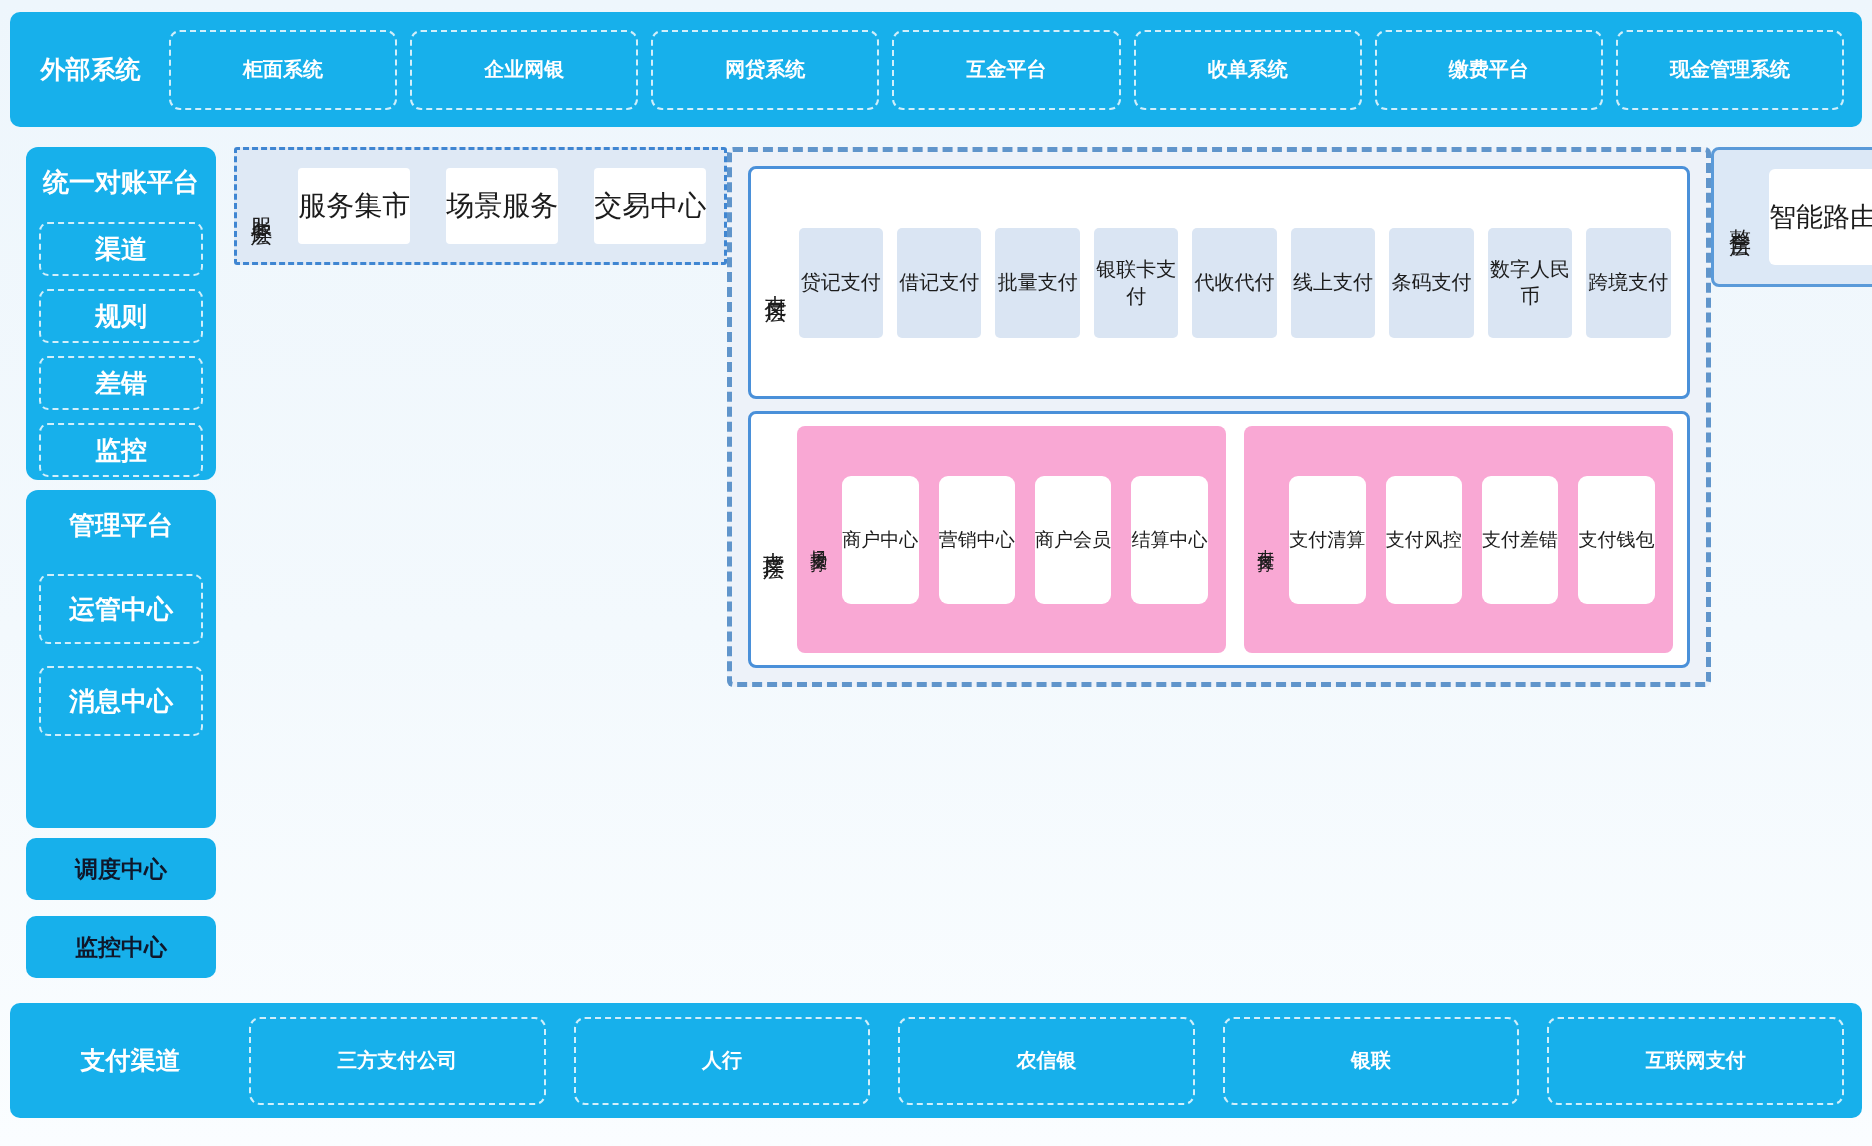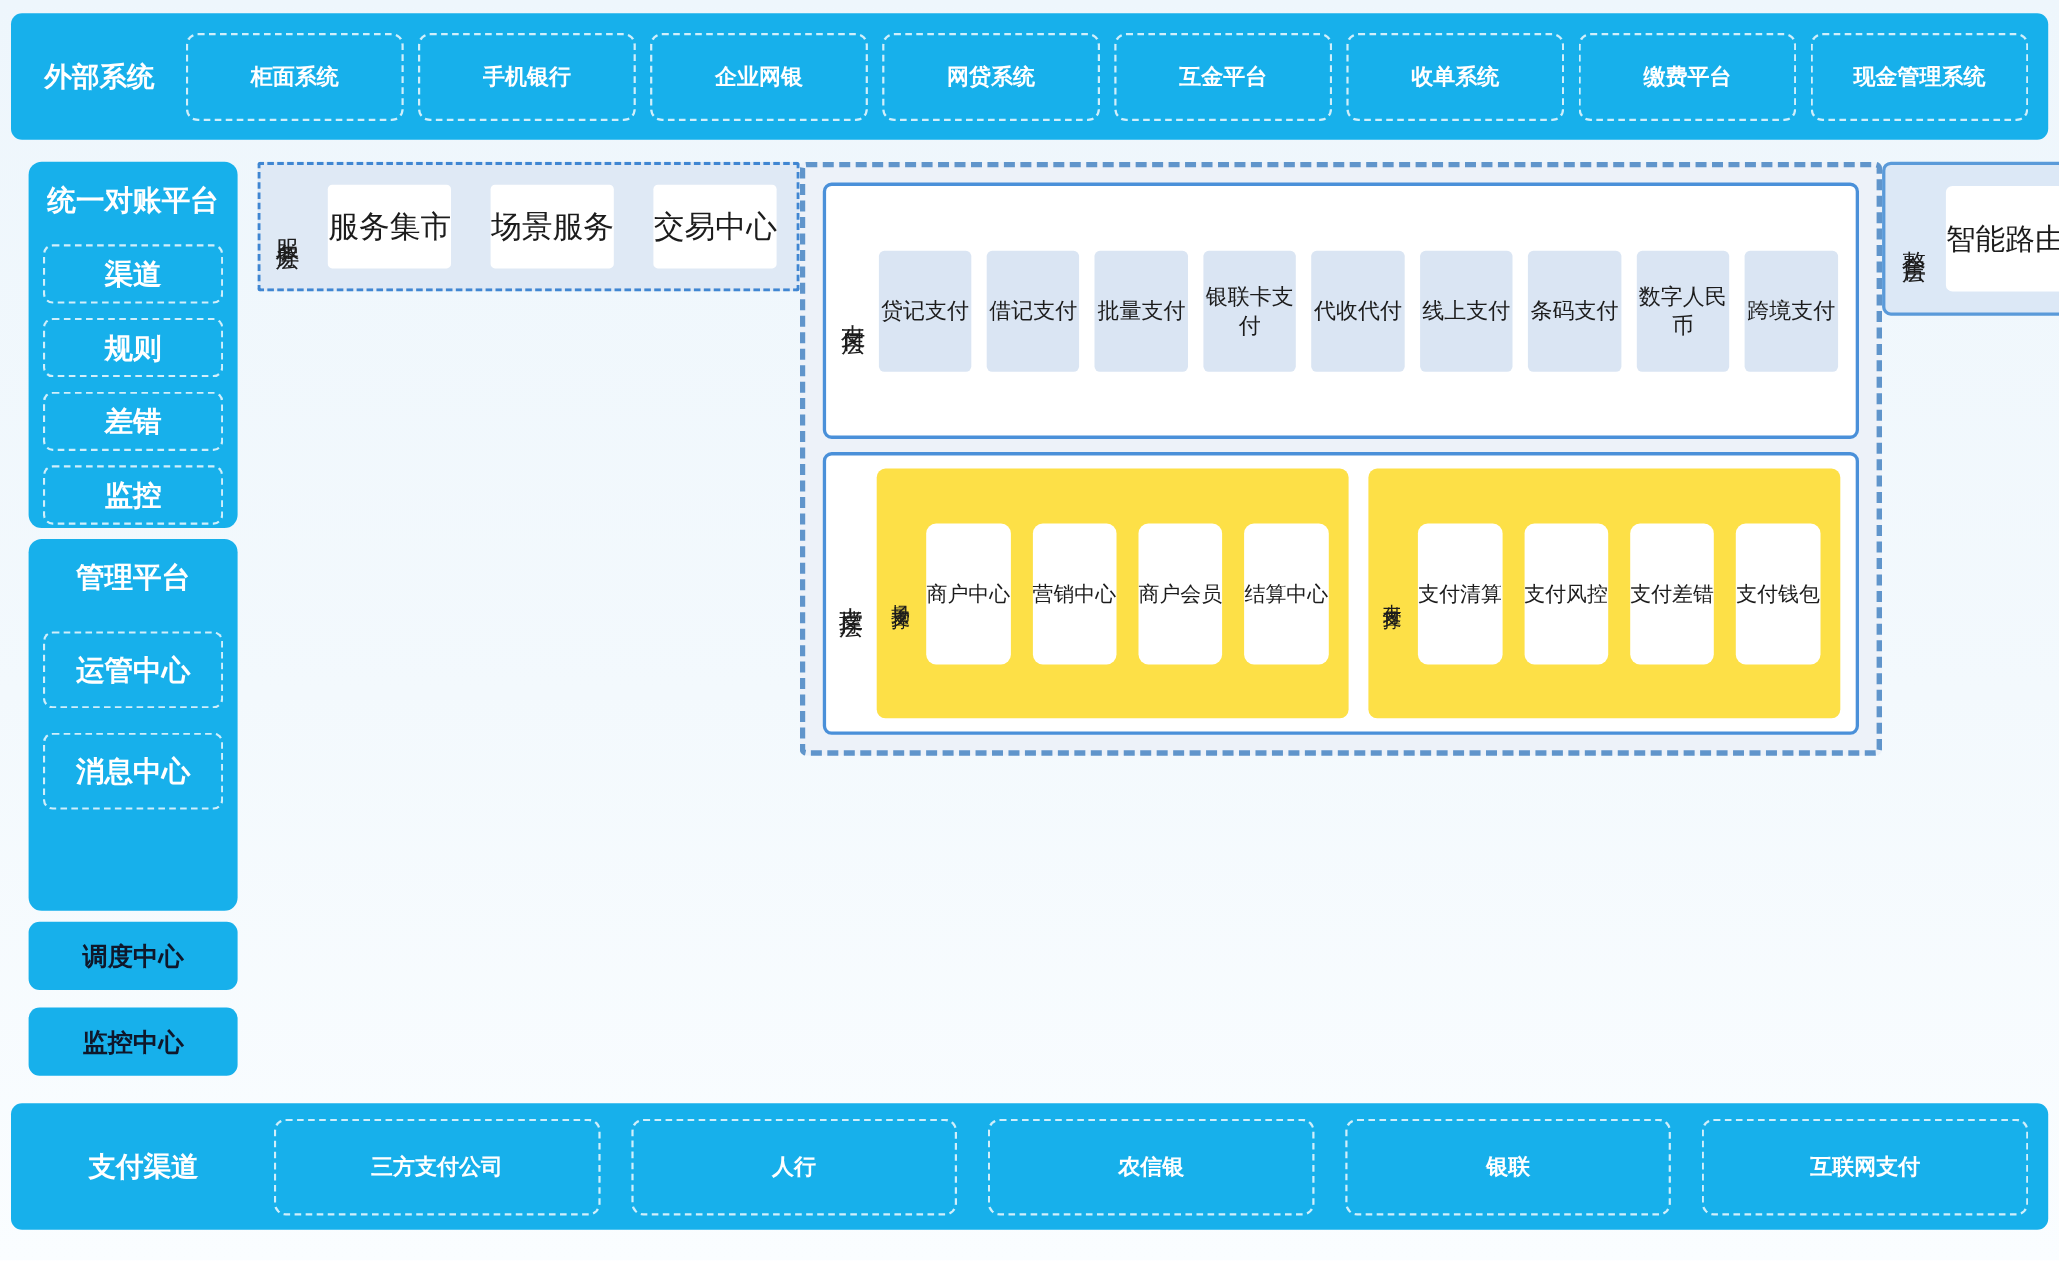--- a/index.html
+++ b/index.html
@@ -108,21 +108,21 @@
   .panel.payment { gap: 10px; padding: 0 16px 0 12px; }
   .panel.payment .row { flex: 1; display: flex; gap: 14px; height: 110px; }
   .blue-box {
     background: #dae5f3; border-radius: 5px;
     flex: 1; display: flex; align-items: center; justify-content: center;
     font-size: 20px; color: #1c1c1c; text-align: center;
   }
   .panel.support { gap: 10px; padding: 12px 14px 12px 10px; }
   .groups { flex: 1; display: flex; gap: 18px; height: 100%; }
   .group {
-    background: #fde047; border-radius: 8px; flex: 1;
+    background: #f9a8d4; border-radius: 8px; flex: 1;
     display: flex; align-items: center; gap: 14px;
     padding: 0 18px 0 12px;
   }
   .group .v-label { font-size: 17px; letter-spacing: 2px; }
   .group .row { flex: 1; display: flex; gap: 20px; height: 128px; }
   .group .white-box { font-size: 19px; border-radius: 9px; }
 
   
   .integration {
     height: 140px; flex: none;
@@ -138,21 +138,20 @@
 </style>
 </head>
 <body>
 
 <div class="page">
 
   <div class="bluebar">
     <div class="bar-title top">外部系统</div>
     <div class="bar-items top">
       <div class="dash-box">柜面系统</div>
-      <div class="dash-box">手机银行</div>
       <div class="dash-box">企业网银</div>
       <div class="dash-box">网贷系统</div>
       <div class="dash-box">互金平台</div>
       <div class="dash-box">收单系统</div>
       <div class="dash-box">缴费平台</div>
       <div class="dash-box">现金管理系统</div>
     </div>
   </div>
 
   <div class="middle">

